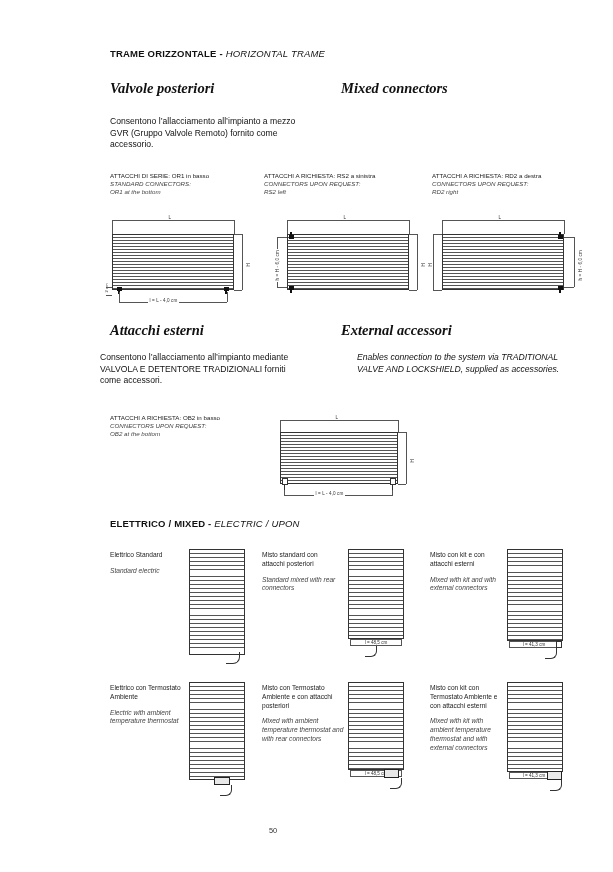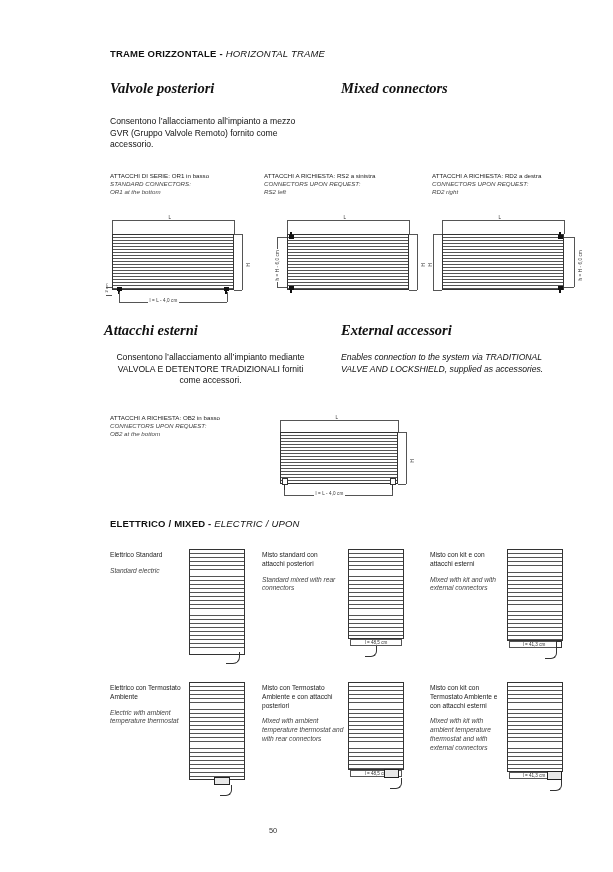--- a/index.html
+++ b/index.html
@@ -243,25 +243,25 @@
 
     <div class="nip up" style="left:130px; top:23px;"></div>
     <div class="nip" style="left:130px; top:74px;"></div>
 
     <div class="dim v-line" style="left:146px; top:25px; height:50px;"></div>
     <div class="tickh" style="left:136px; top:25px; width:10px;"></div>
     <div class="tickh" style="left:136px; top:75px; width:10px;"></div>
     <div class="dimlabel vert" style="left:150px; top:70px;">h = H - 6,0 cm</div>
   </div>
 
-  <div class="serif-head" style="left:104px; top:322px;">Attacchi esterni</div>
+  <div class="serif-head" style="left:110px; top:322px;">Attacchi esterni</div>
   <div class="serif-head" style="left:341px; top:322px;">External accessori</div>
 
-  <div class="body-it" style="left:108px; top:352px;text-align:center;">Consentono l’allacciamento all’impianto mediante VALVOLA E DETENTORE TRADIZIONALI forniti come accessori.</div>
-  <div class="body-en" style="left:341px; top:352px;">Enables connection to the system via TRADITIONAL VALVE AND LOCKSHIELD, supplied as accessories.</div>
+  <div class="body-it" style="left:100px; top:352px;">Consentono l’allacciamento all’impianto mediante VALVOLA E DETENTORE TRADIZIONALI forniti come accessori.</div>
+  <div class="body-en" style="left:357px; top:352px;">Enables connection to the system via TRADITIONAL VALVE AND LOCKSHIELD, supplied as accessories.</div>
 
   <div class="cap" style="left:110px; top:414px;">
     <div class="l1">ATTACCHI A RICHIESTA: OB2 in basso</div>
     <div class="l2">CONNECTORS UPON REQUEST:</div>
     <div class="l3">OB2 at the bottom</div>
   </div>
 
   <div class="hidden-box" style="left:270px; top:412px; width:160px; height:90px;">
     <div class="dim h-line" style="left:10px; top:8px; width:118px;"></div>
     <div class="tickv" style="left:10px; top:8px; height:12px;"></div>

